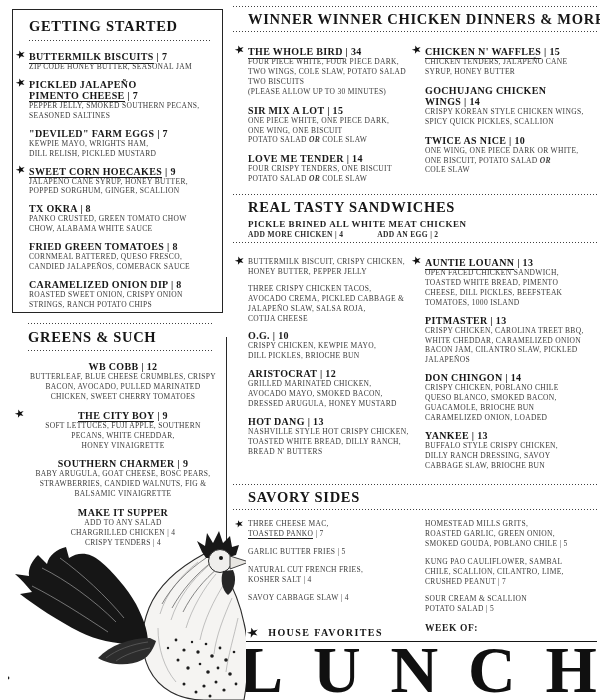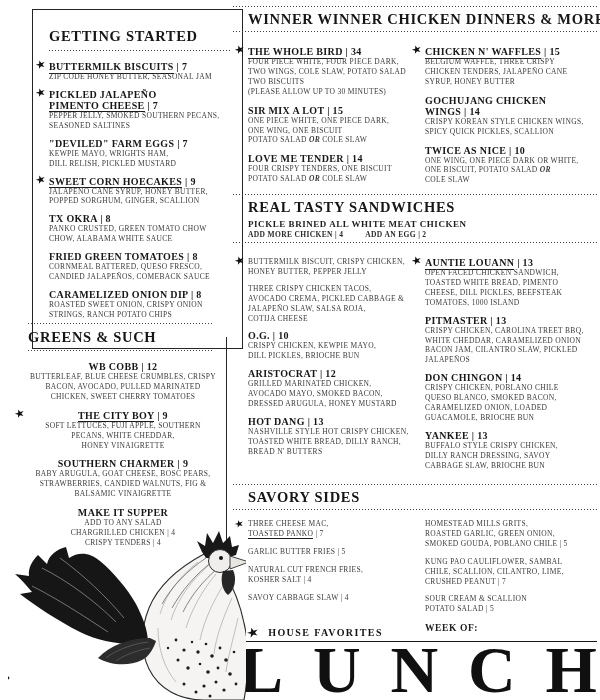--- a/index.html
+++ b/index.html
@@ -10,37 +10,37 @@
   .dotted{height:2px;background-image:repeating-linear-gradient(90deg,#3f3f3f 0 1px,transparent 1px 3px);background-position:0 50%;background-repeat:repeat-x;background-size:3px 1.4px;}
   .sec-title{font-size:14.5px;font-weight:bold;letter-spacing:0.7px;color:#161616;white-space:nowrap;}
   .nm{font-size:10px;font-weight:bold;line-height:11px;letter-spacing:0.35px;color:#171717;white-space:nowrap;}
   .ds{font-size:7.5px;line-height:9.9px;letter-spacing:0.32px;color:#3a3a3a;white-space:nowrap;}
   .or{font-style:italic;font-weight:bold;text-align:right;}
   .u{border-bottom:1px solid #1b1b1b;padding-bottom:0.5px;}
   .pr{font-weight:bold;}
   .item{position:relative;}
   .star{position:absolute;left:-13.5px;top:-1px;font-size:10.5px;line-height:10px;color:#111;transform:rotate(-18deg) scaleX(1.15);transform-origin:center;}
   
-  .box{position:absolute;left:12px;top:9px;width:211px;height:340px;border:1.5px solid #242424;box-sizing:border-box;padding:18px 8px 0 16px;margin-left:20px;}
+  .box{position:absolute;left:12px;top:9px;width:211px;height:304px;border:1.5px solid #242424;box-sizing:border-box;padding:8px 8px 0 16px;}
   .box .dotted{width:182px;margin:5px 0 9px 0;}
   #gs-items .item{margin-bottom:7px;margin-left:0;}
   
   .greens-block{position:absolute;left:28px;top:323px;width:190px;}
   .greens-block .dotted{width:185px;}
   .greens-block .sec-title{margin:4px 0 4px 0;}
   #gr-items{margin-top:9px;}
   #gr-items .item{margin-bottom:8px;text-align:center;}
   
   .vrule{position:absolute;left:226px;top:337px;height:293px;width:0;border-left:1.5px solid #282828;}
   
   .right{position:absolute;left:233px;top:0;width:367px;height:700px;}
   .rhead{position:absolute;left:0;right:3px;}
   .rhead .sec-title{padding:3px 0 3px 15px;}
   .sub{font-size:9px;font-weight:bold;letter-spacing:0.55px;padding-left:15px;margin:0 0 1px 0;color:#1d1d1d;white-space:nowrap;}
-  .addons{display:flex;gap:22px;font-size:7.5px;font-weight:bold;letter-spacing:0.35px;padding-left:15px;margin-bottom:3px;color:#2a2a2a;}
+  .addons{display:flex;gap:34px;font-size:7.5px;font-weight:bold;letter-spacing:0.35px;padding-left:15px;margin-bottom:3px;color:#2a2a2a;}
   .cols{position:absolute;left:0;right:0;display:flex;}
   .colA{width:177px;}
   .colB{flex:1;}
   .cols .item{margin-left:15px;margin-bottom:8px;}
   #sand-cols .item{margin-bottom:7px;}
   #winner-head{top:6px;}
   #winner-cols{top:46px;}
   #sand-head{top:194px;}
   #sand-cols{top:257px;}
   #sides-head{top:484px;}
@@ -167,21 +167,20 @@
         <div class="item">
           <div class="nm"><span>LOVE ME TENDER</span><span class="pr"> | 14</span></div>
           <div class="ds">FOUR CRISPY TENDERS, ONE BISCUIT</div>
           <div class="ds">POTATO SALAD <span class="or">OR</span> COLE SLAW</div>
         </div>
       </div>
     <div class="colB" id="winner-col-b">
         <div class="item">
           <span class="star">★</span>
           <div class="nm"><span class="u">CHICKEN N' WAFFLES</span><span class="pr"> | 15</span></div>
-          <div class="ds">BELGIUM WAFFLE, THREE CRISPY</div>
           <div class="ds">CHICKEN TENDERS, JALAPEÑO CANE</div>
           <div class="ds">SYRUP, HONEY BUTTER</div>
         </div>
         <div class="item">
           <div class="nm"><span>GOCHUJANG CHICKEN</span></div>
           <div class="nm"><span>WINGS</span><span class="pr"> | 14</span></div>
           <div class="ds">CRISPY KOREAN STYLE CHICKEN WINGS,</div>
           <div class="ds">SPICY QUICK PICKLES, SCALLION</div>
         </div>
         <div class="item">
@@ -247,22 +246,22 @@
           <div class="nm"><span>PITMASTER</span><span class="pr"> | 13</span></div>
           <div class="ds">CRISPY CHICKEN, CAROLINA TREET BBQ,</div>
           <div class="ds">WHITE CHEDDAR, CARAMELIZED ONION</div>
           <div class="ds">BACON JAM, CILANTRO SLAW, PICKLED</div>
           <div class="ds">JALAPEÑOS</div>
         </div>
         <div class="item">
           <div class="nm"><span>DON CHINGON</span><span class="pr"> | 14</span></div>
           <div class="ds">CRISPY CHICKEN, POBLANO CHILE</div>
           <div class="ds">QUESO BLANCO, SMOKED BACON,</div>
+          <div class="ds">GUACAMOLE, BRIOCHE BUN</div>
           <div class="ds">CARAMELIZED ONION, LOADED</div>
-          <div class="ds">GUACAMOLE, BRIOCHE BUN</div>
         </div>
         <div class="item">
           <div class="nm"><span>YANKEE</span><span class="pr"> | 13</span></div>
           <div class="ds">BUFFALO STYLE CRISPY CHICKEN,</div>
           <div class="ds">DILLY RANCH DRESSING, SAVOY</div>
           <div class="ds">CABBAGE SLAW, BRIOCHE BUN</div>
         </div>
       </div>
   </div>
 

